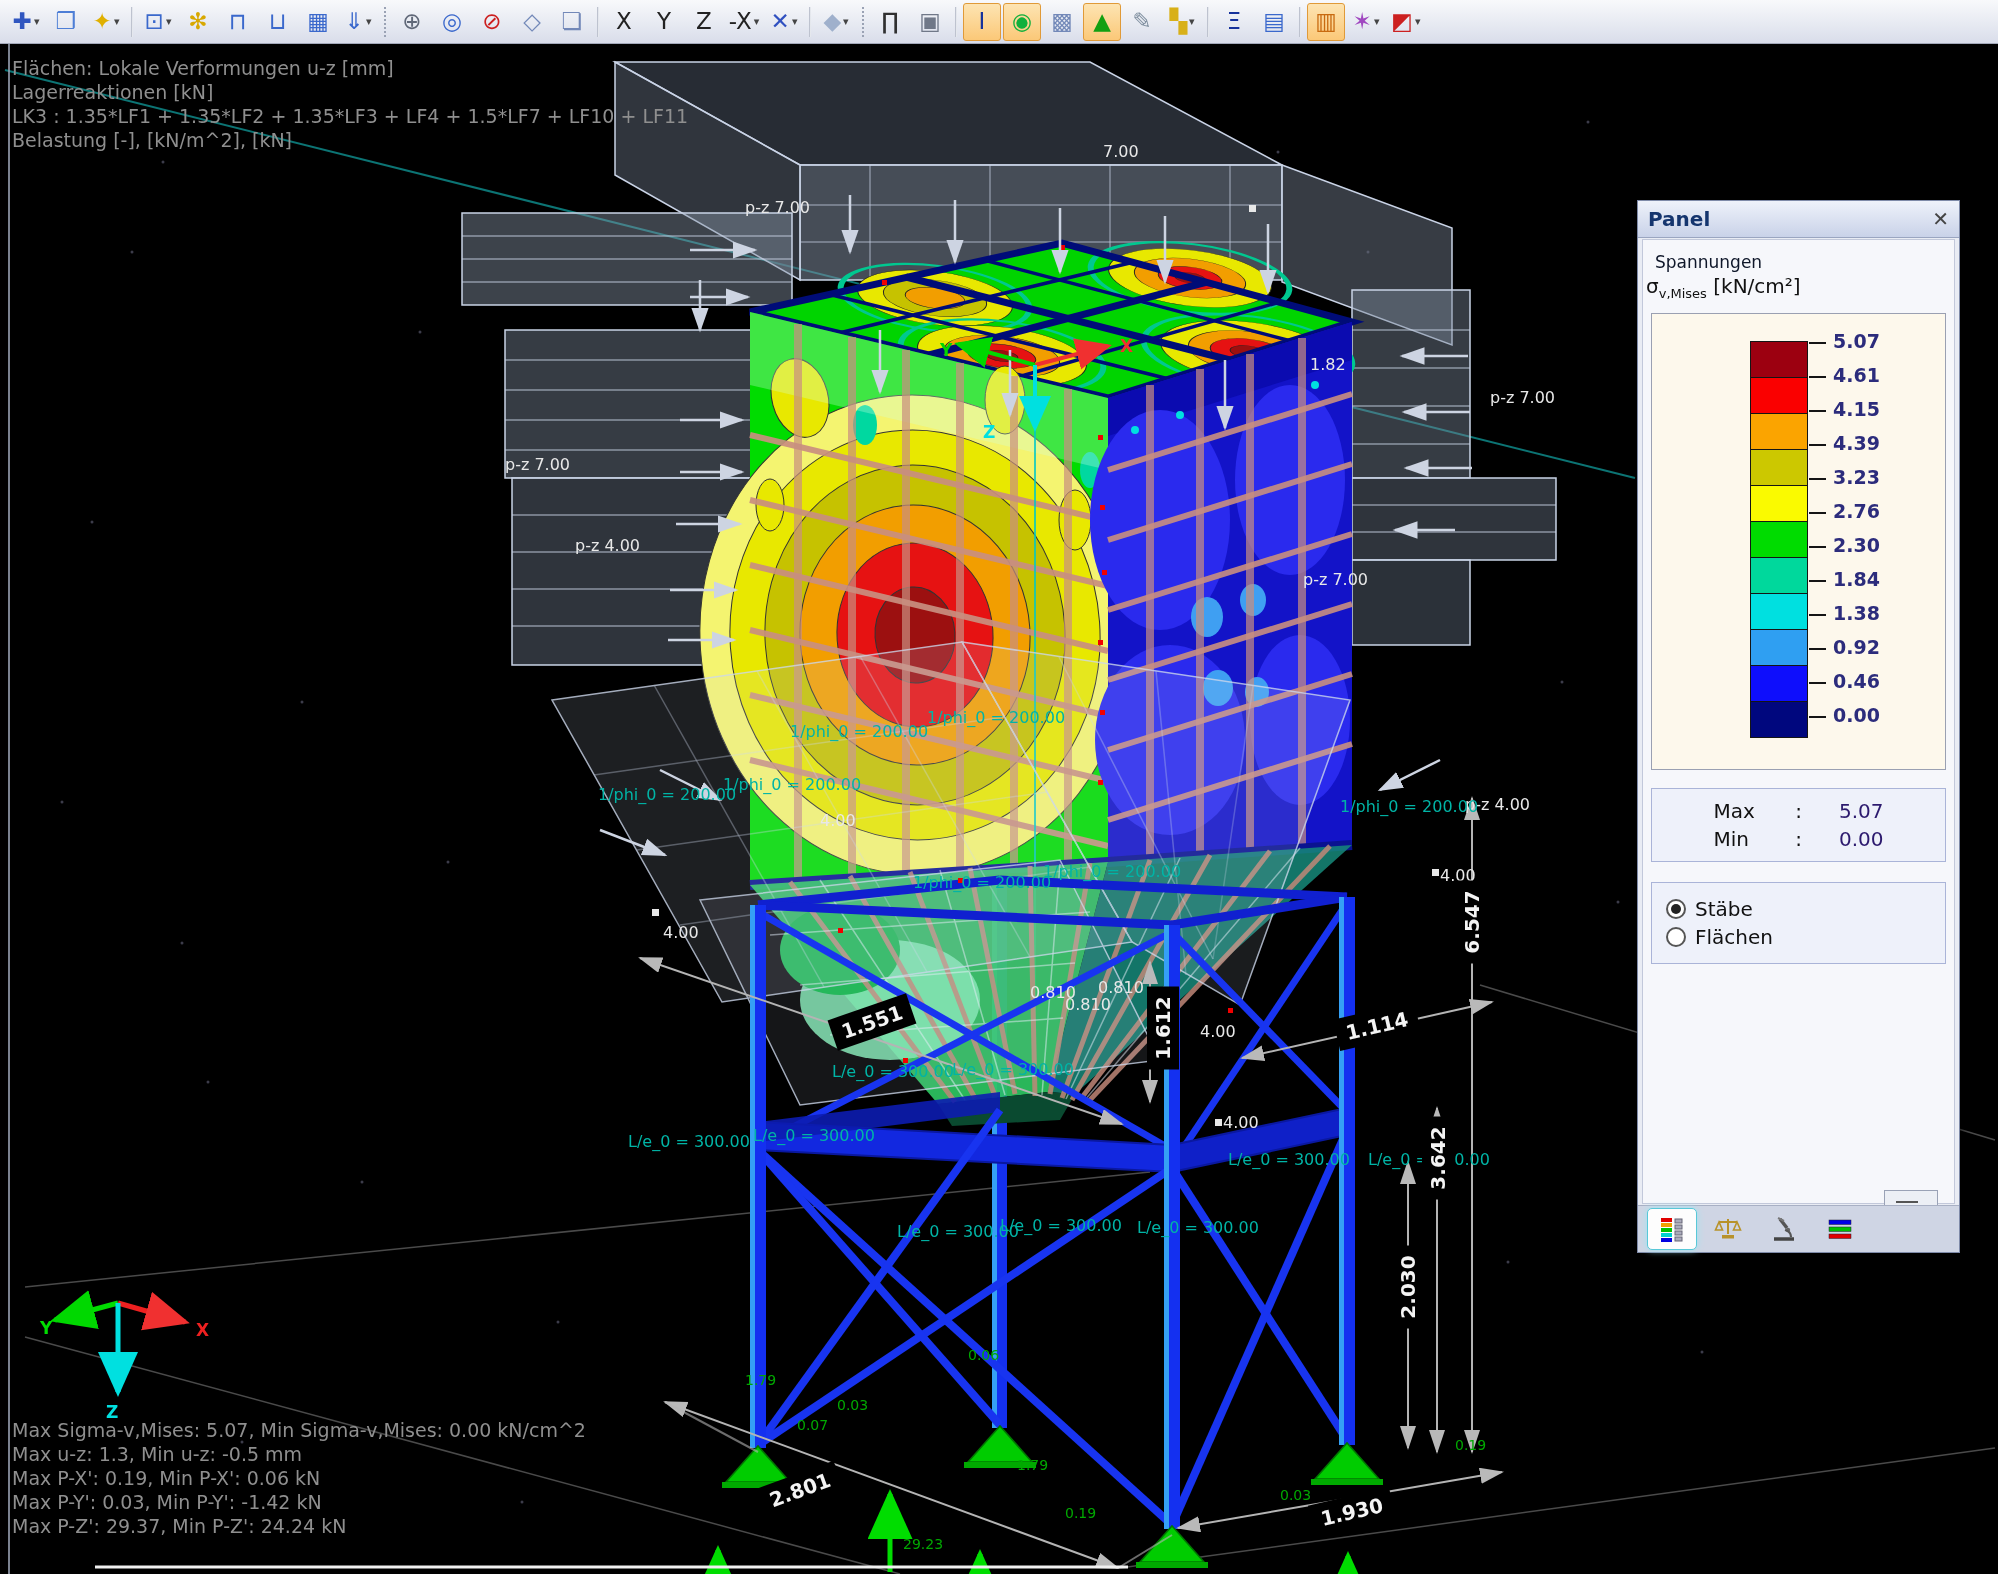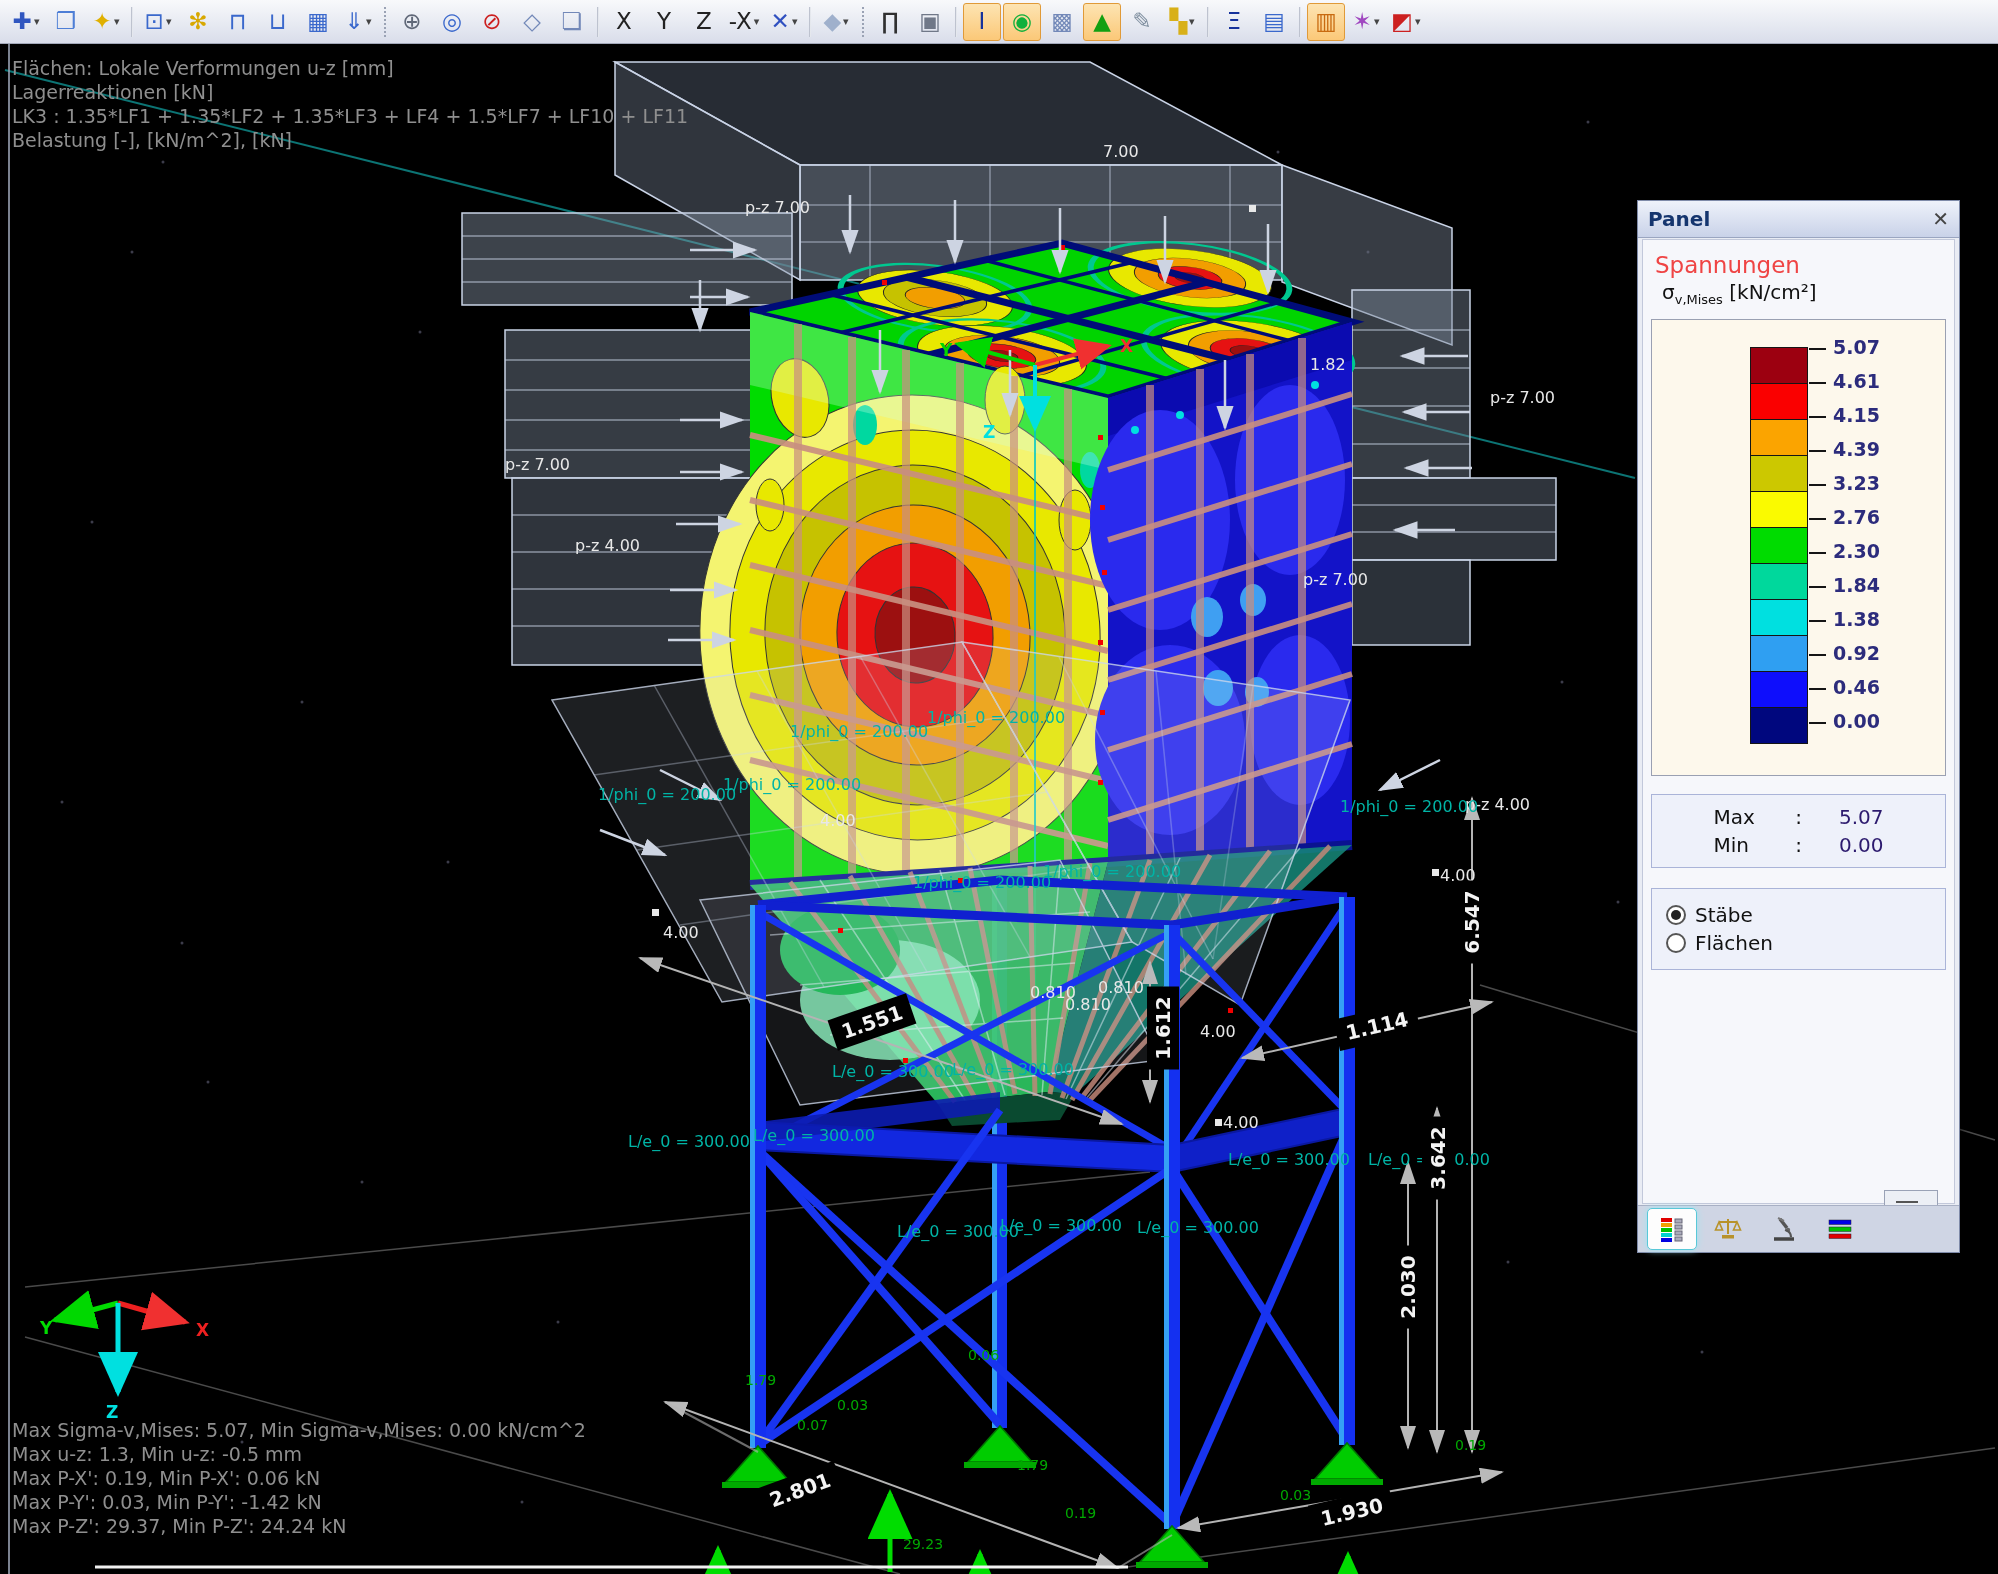--- a/index.html
+++ b/index.html
@@ -38,22 +38,22 @@
   
   .panel{position:absolute;left:1637px;top:200px;width:323px;height:1053px;
     background:#e9ecf4;border:1px solid #7e8aa8;box-shadow:2px 3px 8px rgba(0,0,0,.55);
     z-index:4;box-sizing:border-box;}
   .panel-titlebar{height:36px;display:flex;align-items:center;justify-content:space-between;
     padding:0 10px;background:linear-gradient(180deg,#eef2fa,#c9d2e8);
     border-bottom:1px solid #9aa5c0;font-size:20px;font-weight:bold;color:#15356e;}
   .panel-close{font-size:20px;color:#444;cursor:pointer;font-weight:normal;}
   .panel-inner{position:absolute;top:38px;left:4px;right:4px;bottom:48px;
     background:#f6f7fb;border:1px solid #c2c8da;}
-  .panel-section-label{margin:12px 0 2px 12px;font-size:23px;color:#ef4444;}
-  .panel-qty{margin:2px 0 0 19px;font-size:20px;color:#111;}
+  .panel-section-label{margin:12px 0 2px 12px;font-size:17px;color:#0f172a;}
+  .panel-qty{margin:2px 0 0 3px;font-size:20px;color:#111;}
   .panel-qty sub{font-size:13px;}
   .scale-box{position:relative;margin:12px 8px 0 8px;height:455px;background:#fdf8ec;
     border:1px solid #9aa0b2;}
   .scale-bar{position:absolute;left:98px;top:28px;width:58px;}
   .scale-cell{height:35px;border:1px solid #151515;margin-top:-1px;}
   .scale-tick{position:absolute;left:157px;width:130px;height:0;}
   .tickline{position:absolute;left:0;top:0;width:17px;border-top:2px solid #151515;}
   .tickval{position:absolute;left:24px;top:-12px;font-size:19px;font-weight:bold;color:#2c2c7c;}
   .maxmin-box{margin:18px 8px 0 8px;background:#eef1fa;border:1px solid #aab4d8;
     padding:8px 0;}

